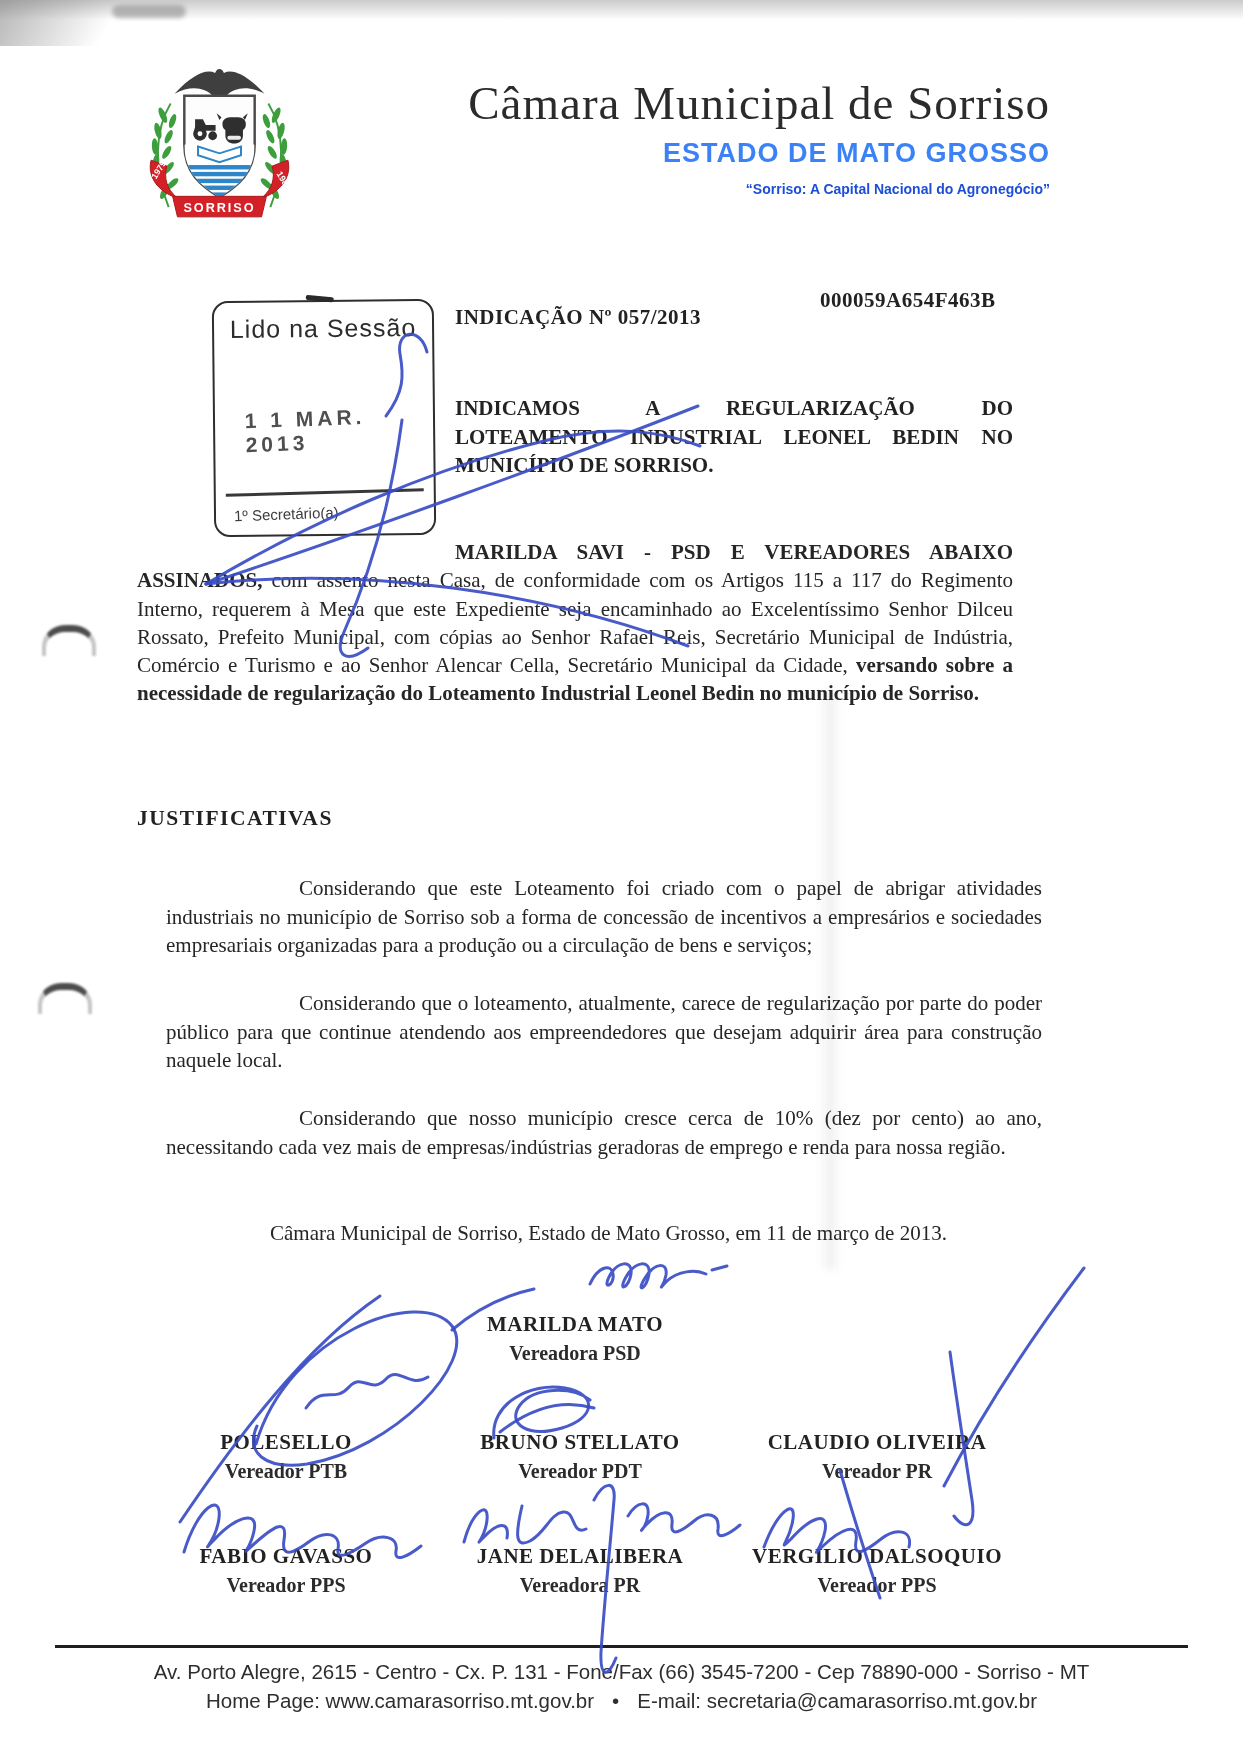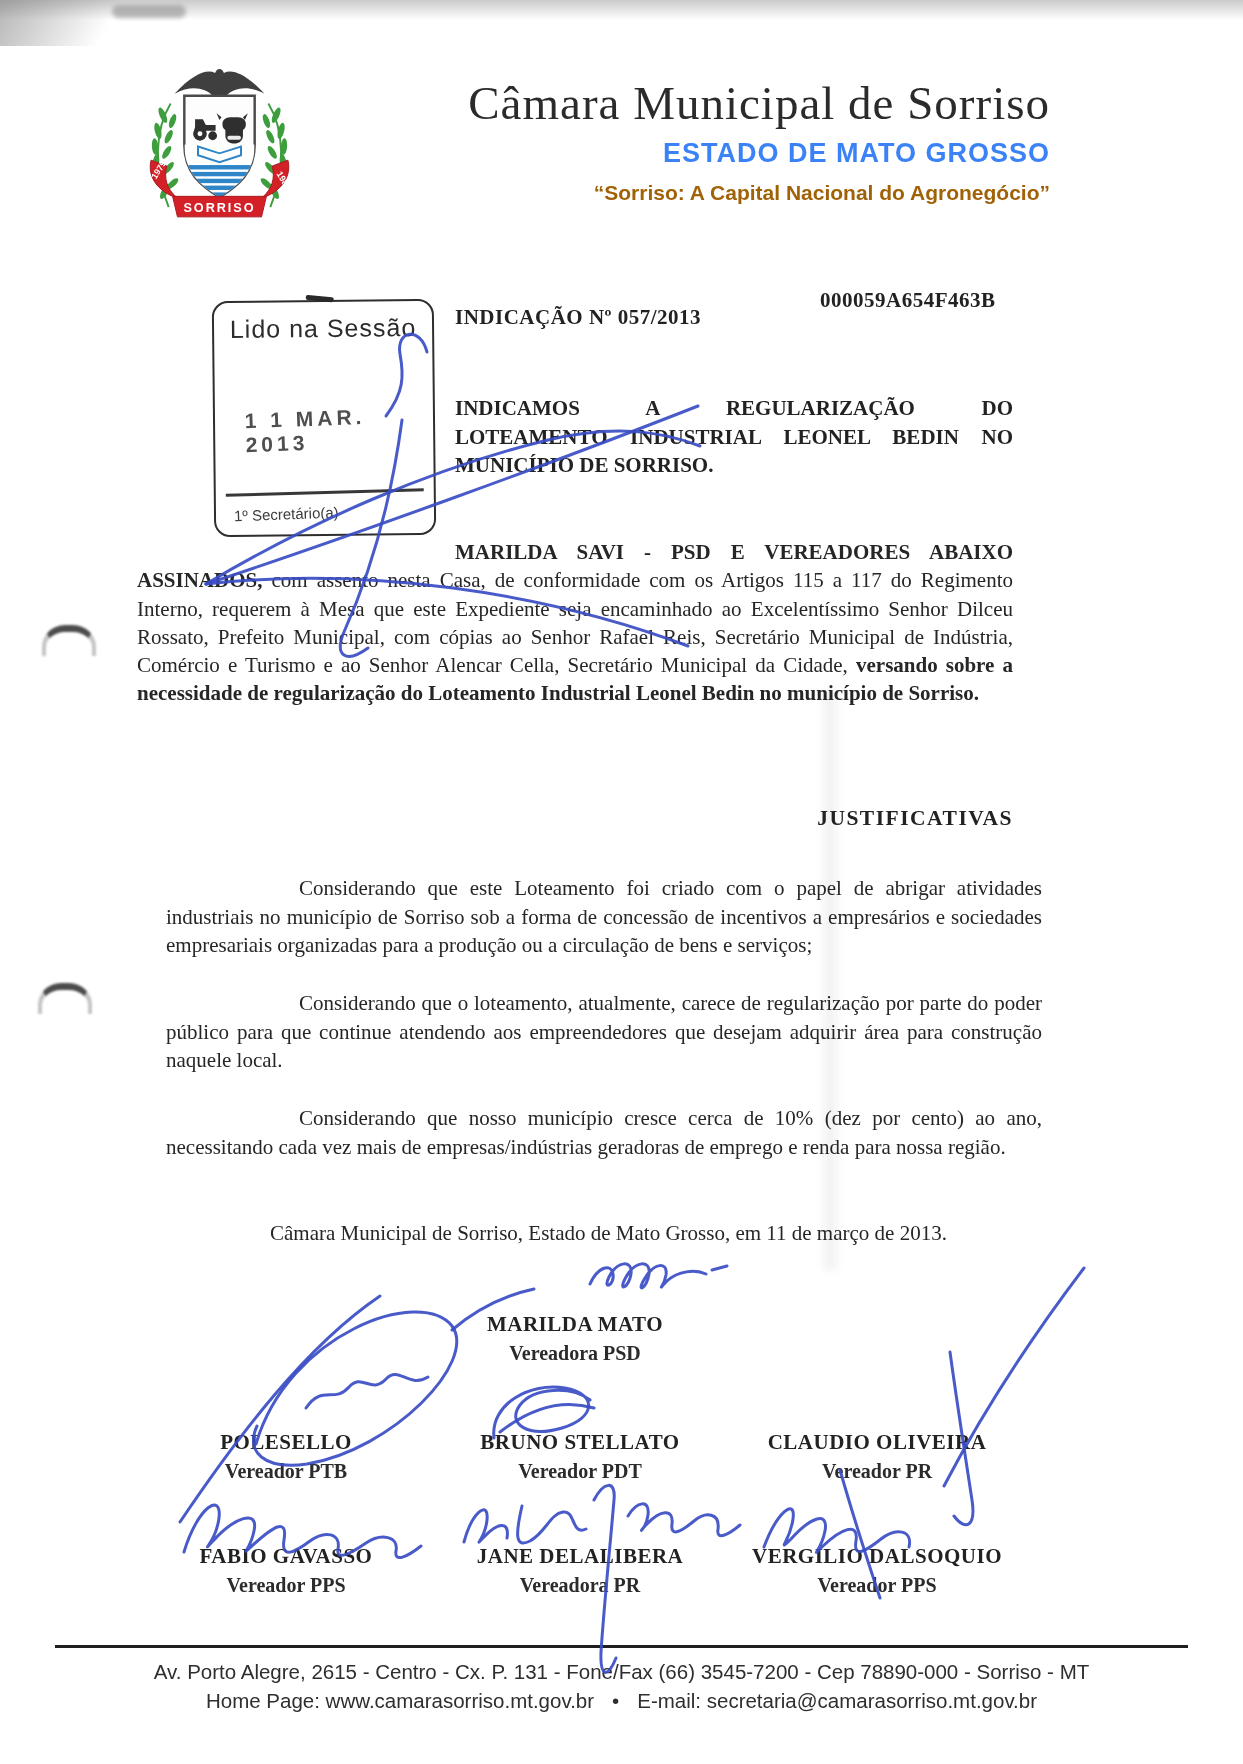--- a/index.html
+++ b/index.html
@@ -22,21 +22,21 @@
     border-left:4px solid rgba(90,90,90,.35);border-right:4px solid rgba(90,90,90,.35);}
   .punch.p1{left:42px;top:625px;}
   .punch.p2{left:38px;top:983px;}
   
   .logo{position:absolute;left:112px;top:60px;width:215px;height:172px;}
   .head-text{position:absolute;left:330px;top:78px;width:720px;text-align:right;}
   .doc-title{font-size:47px;letter-spacing:1px;color:#2b2b2b;line-height:1.1;}
   .doc-subtitle{font-family:"Liberation Sans","DejaVu Sans",sans-serif;font-weight:bold;
     font-size:27px;letter-spacing:1px;color:#3b82f6;margin-top:8px;}
   .doc-motto{font-family:"Liberation Sans","DejaVu Sans",sans-serif;font-weight:bold;
-    font-size:21px;color:#a16207;margin-top:12px;}
+    font-size:14px;color:#1d4ed8;margin-top:12px;}
   
   .protocol{position:absolute;left:820px;top:288px;width:260px;font-weight:bold;
     font-size:21px;letter-spacing:.5px;color:#222;}
   
   .stamp{position:absolute;left:213px;top:300px;width:218px;height:232px;
     border:2.5px solid #2e2e2e;border-radius:16px;transform:rotate(-.6deg);
     font-family:"Liberation Sans","DejaVu Sans",sans-serif;color:#2e2e2e;}
   .stamp-notch{position:absolute;top:-6px;left:92px;width:28px;height:5px;background:#2a2a2a;
     border-radius:2px;transform:rotate(6deg);}
   .stamp-title{position:absolute;top:12px;left:0;right:0;text-align:center;font-size:25px;
@@ -50,21 +50,21 @@
   
   .indication-number{position:absolute;left:455px;top:305px;font-weight:bold;font-size:21px;
     letter-spacing:.5px;color:#222;}
   .summary{position:absolute;left:455px;top:394px;width:558px;font-weight:bold;font-size:21px;
     line-height:28.5px;color:#222;}
   .just-line{text-align:justify;text-align-last:justify;}
   .opening{position:absolute;left:137px;top:538px;width:876px;font-size:21px;line-height:28.3px;
     text-align:justify;color:#262626;}
   .opening .lead{padding-left:318px;text-align:justify;text-align-last:justify;font-weight:bold;}
   .bold{font-weight:bold;}
-  .justif-title{position:absolute;left:137px;top:806px;width:876px;text-align:right;
+  .justif-title{position:absolute;left:137px;top:806px;width:876px;text-align:left;
     font-weight:bold;font-size:21.5px;letter-spacing:1.5px;color:#222;}
   .para{position:absolute;left:137px;width:876px;font-size:21px;line-height:28.6px;
     text-align:justify;text-indent:133px;color:#262626;margin-left:29px;}
   .para.c1{top:874px;}
   .para.c2{top:989px;}
   .para.c3{top:1104px;}
   .dateline{position:absolute;left:137px;top:1221px;width:876px;font-size:21px;
     text-indent:133px;color:#262626;}
   
   .sig-name{font-weight:bold;font-size:21px;color:#222;letter-spacing:.5px;}

